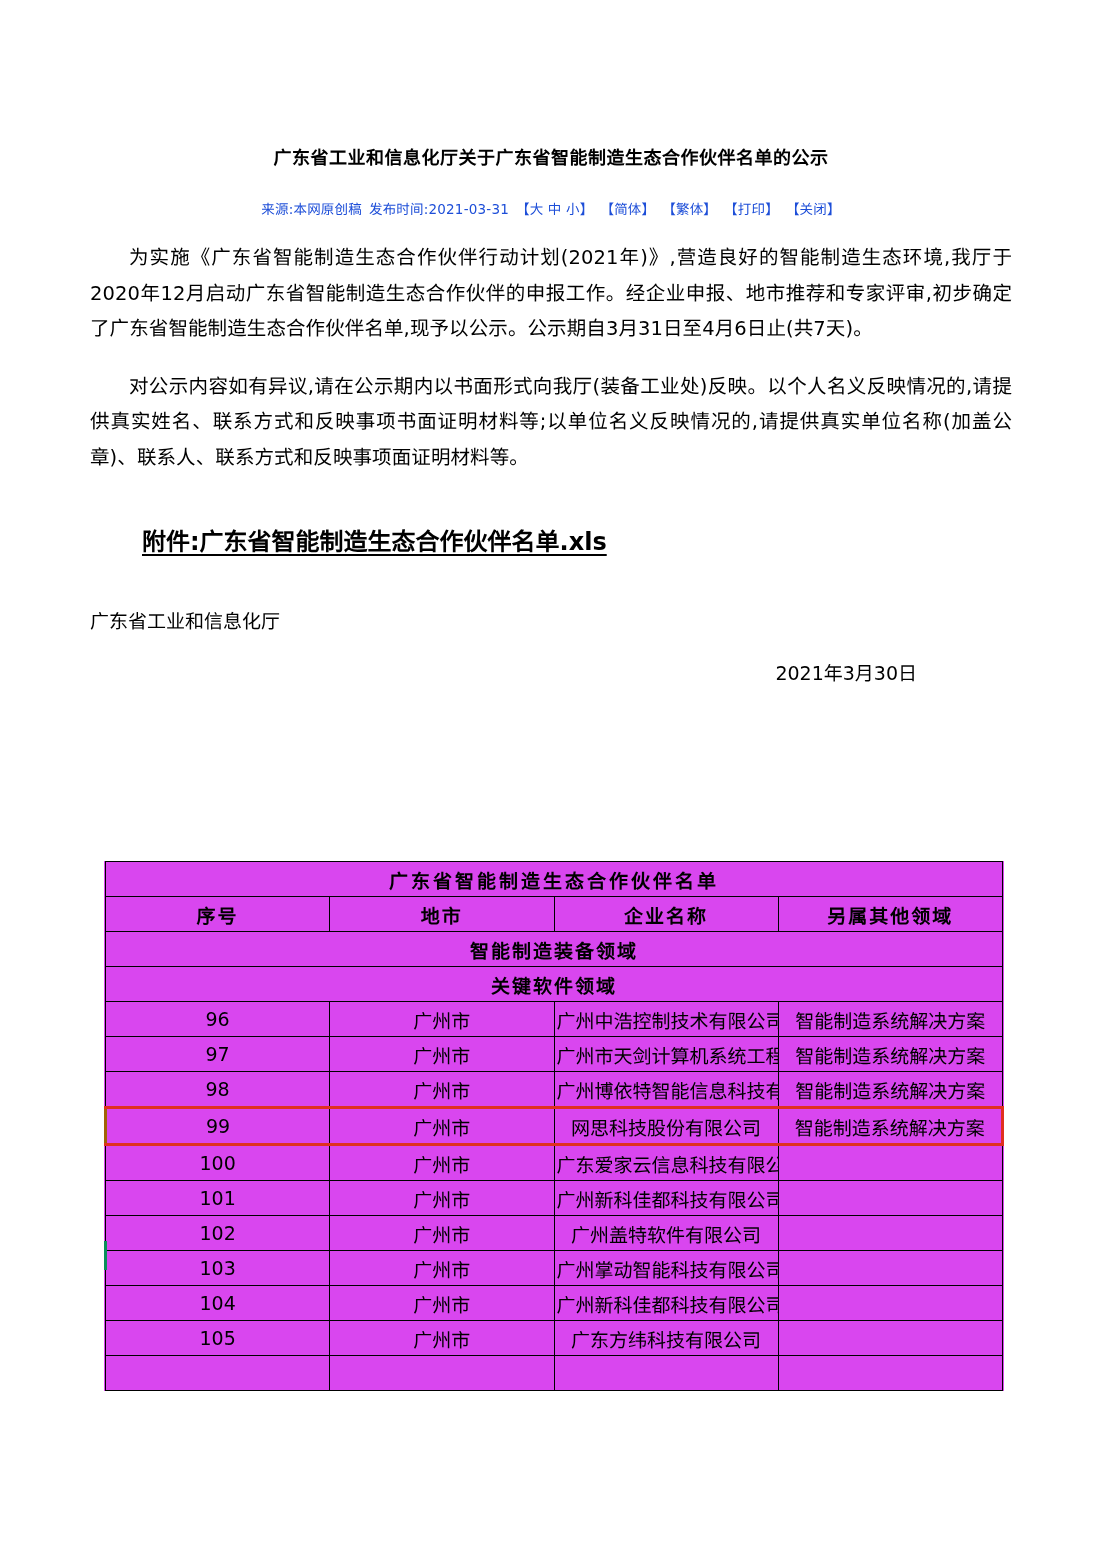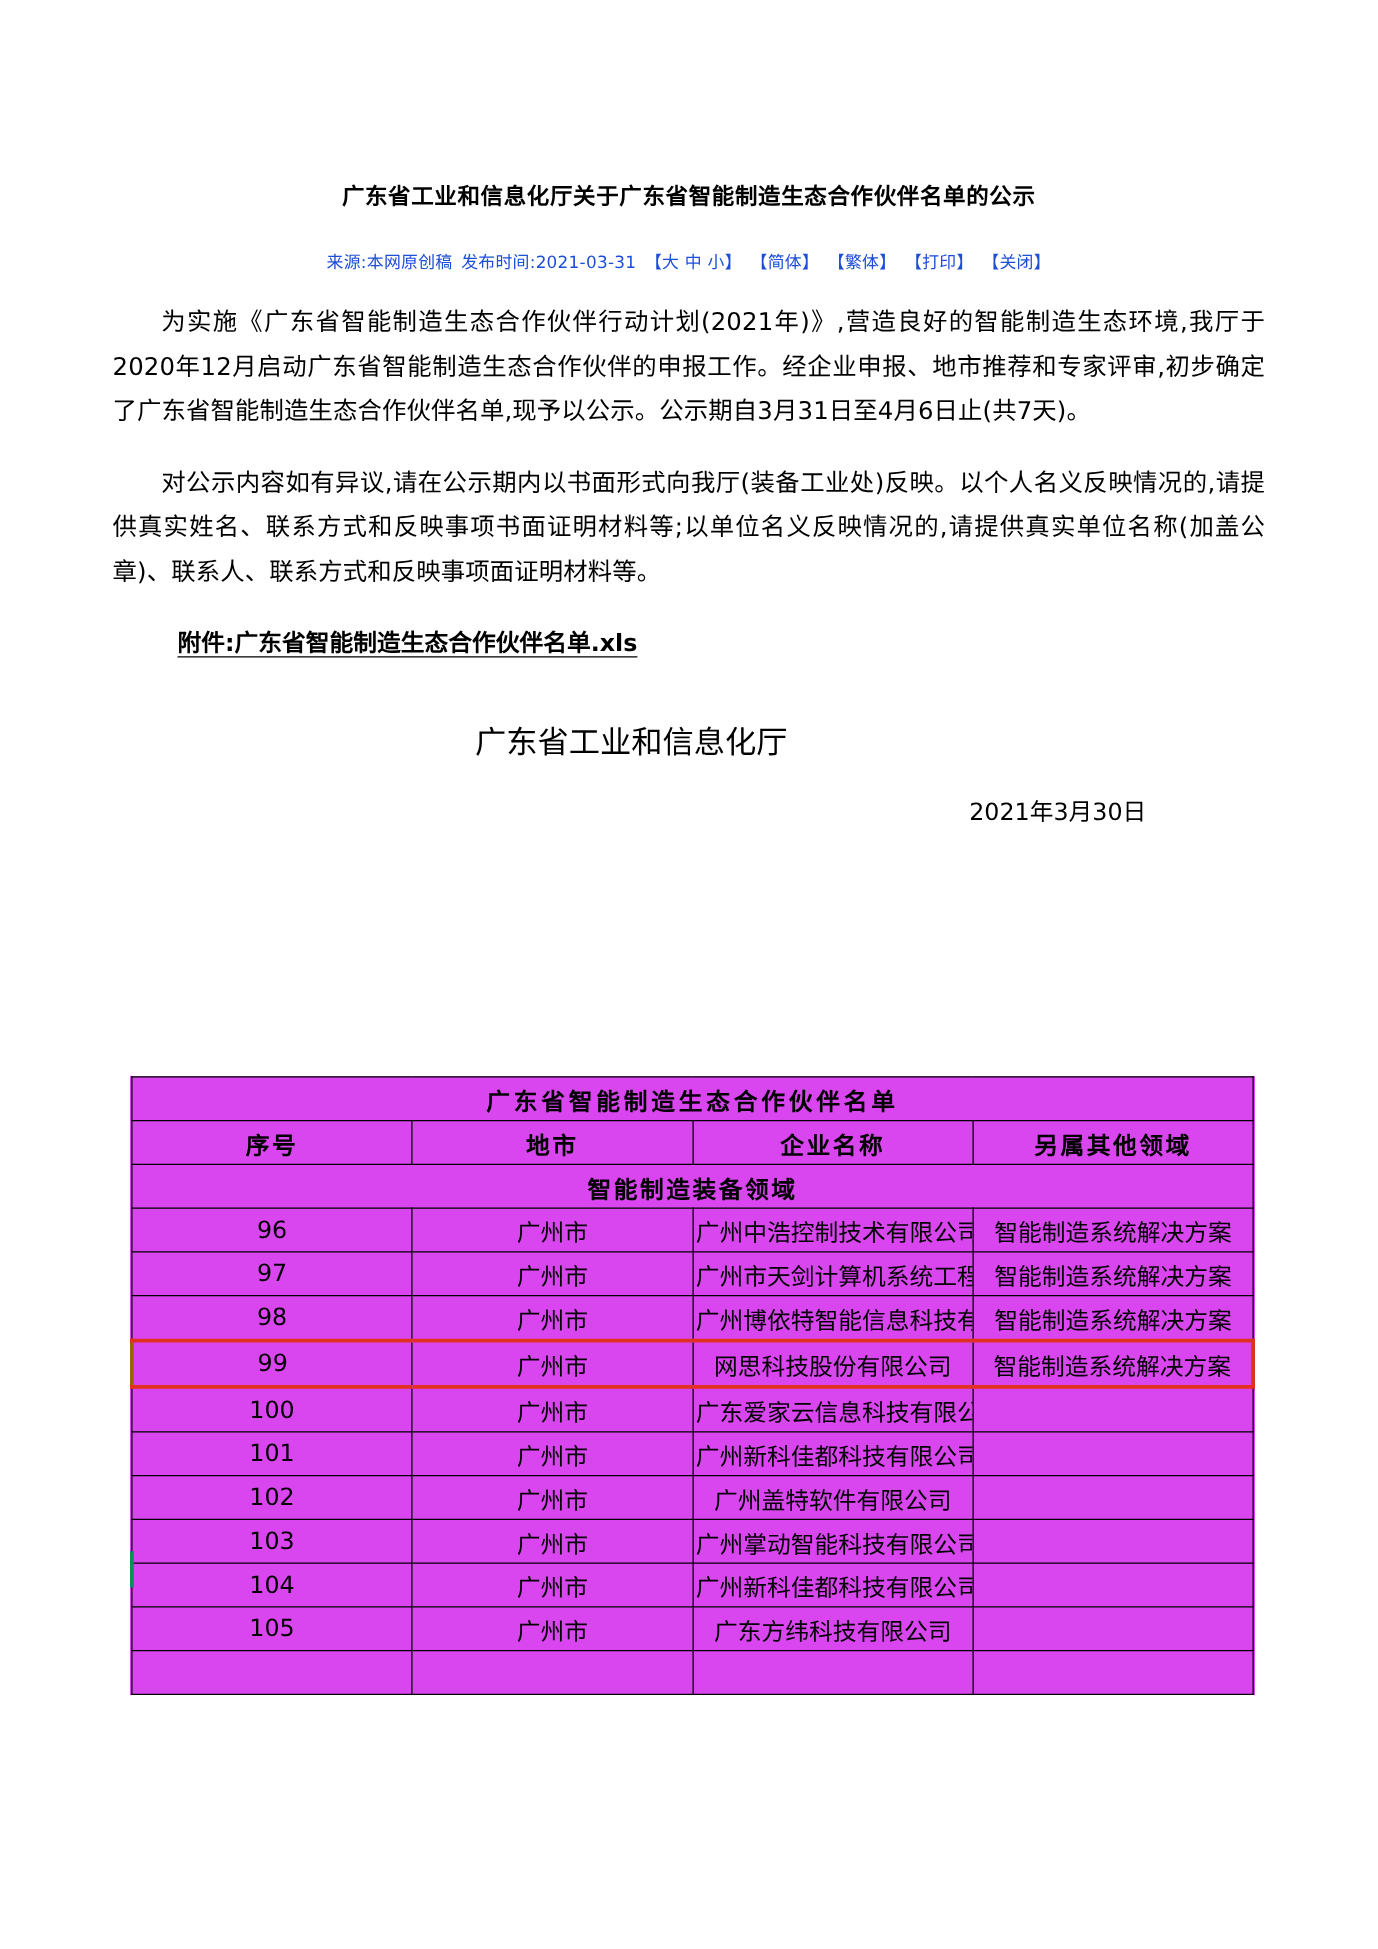--- a/index.html
+++ b/index.html
@@ -48,31 +48,31 @@
   }
   .body-para {
     font-size: 19.5px;
     line-height: 1.82;
     text-indent: 2em;
     margin-top: 22px;
     text-align: justify;
     letter-spacing: 0.1px;
   }
   .attachment {
-    margin-top: 24px;
+    margin-top: 47px;
     margin-left: 52px;
-    font-size: 19px;
+    font-size: 24px;
     font-weight: bold;
     text-decoration: underline;
     text-underline-offset: 4px;
   }
   .signature {
     margin-top: 54px;
-    text-align: center;
-    font-size: 25px;
+    text-align: left;
+    font-size: 19px;
     padding-right: 92px;
     line-height: 1.1;
   }
   .sign-date {
     margin-top: 26px;
     text-align: right;
     font-size: 19px;
     padding-right: 95px;
   }
 
@@ -173,20 +173,23 @@
         <tr>
           <td class="num head-cell">序号</td>
           <td class="city head-cell">地市</td>
           <td class="company head-cell">企业名称</td>
           <td class="field head-cell">另属其他领域</td>
         </tr>
         <tr>
           <td class="section-cell" colspan="4">智能制造装备领域</td>
         </tr>
         <tr>
+          <td class="section-cell" colspan="4">关键软件领域</td>
+        </tr>
+        <tr>
           <td class="num">96</td>
           <td class="city">广州市</td>
           <td class="company">广州中浩控制技术有限公司</td>
           <td class="field">智能制造系统解决方案</td>
         </tr>
         <tr>
           <td class="num">97</td>
           <td class="city">广州市</td>
           <td class="company">广州市天剑计算机系统工程有限公司</td>
           <td class="field">智能制造系统解决方案</td>

